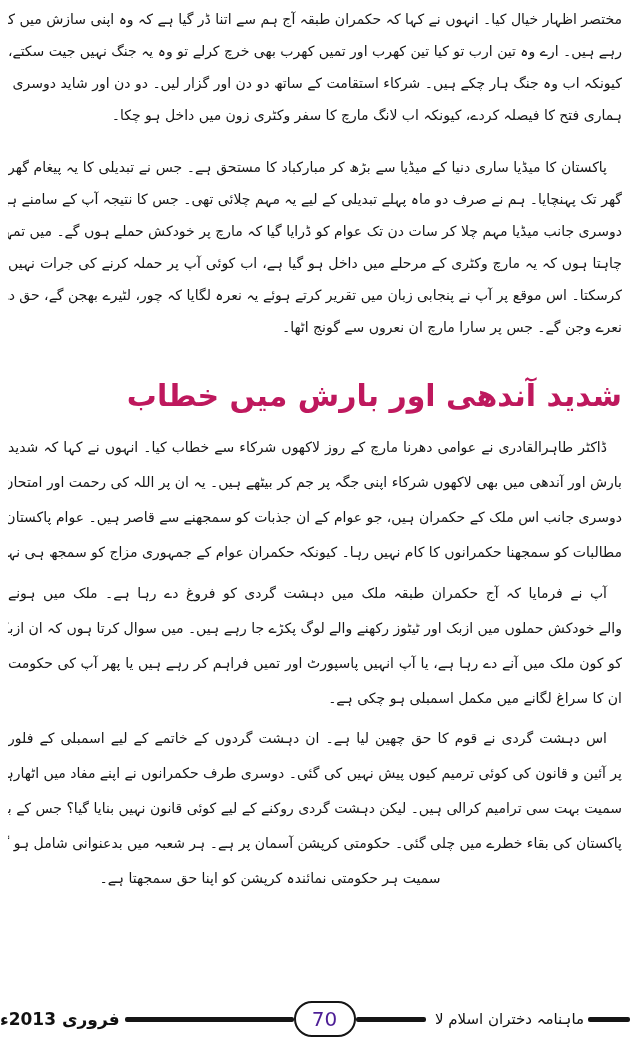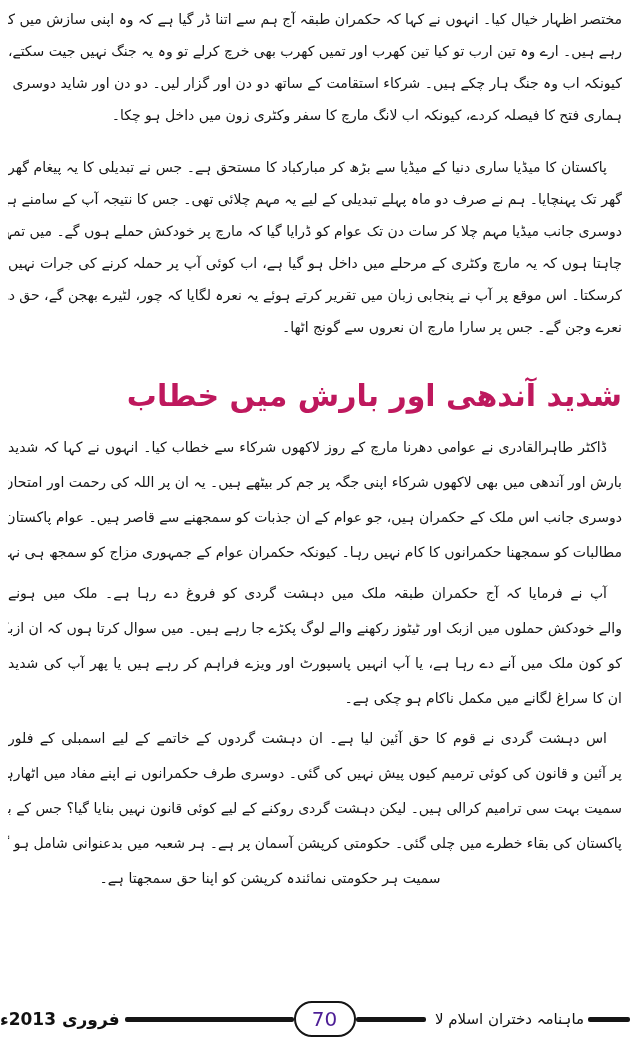--- a/index.html
+++ b/index.html
@@ -106,26 +106,26 @@
   <div class="para p-b m2">
     <div class="line indent">ڈاکٹر طاہرالقادری نے عوامی دھرنا مارچ کے روز لاکھوں شرکاء سے خطاب کیا۔ انہوں نے کہا کہ شدید</div>
     <div class="line">بارش اور آندھی میں بھی لاکھوں شرکاء اپنی جگہ پر جم کر بیٹھے ہیں۔ یہ ان پر اللہ کی رحمت اور امتحان ہے، لیکن</div>
     <div class="line">دوسری جانب اس ملک کے حکمران ہیں، جو عوام کے ان جذبات کو سمجھنے سے قاصر ہیں۔ عوام پاکستان کے</div>
     <div class="line">مطالبات کو سمجھنا حکمرانوں کا کام نہیں رہا۔ کیونکہ حکمران عوام کے جمہوری مزاج کو سمجھ ہی نہیں سکتے۔ اس لیے وہ</div>
   </div>
 
   <div class="para p-b m3">
     <div class="line indent">آپ نے فرمایا کہ آج حکمران طبقہ ملک میں دہشت گردی کو فروغ دے رہا ہے۔ ملک میں ہونے</div>
     <div class="line">والے خودکش حملوں میں ازبک اور ٹیٹوز رکھنے والے لوگ پکڑے جا رہے ہیں۔ میں سوال کرتا ہوں کہ ان ازبکوں</div>
-    <div class="line">کو کون ملک میں آنے دے رہا ہے، یا آپ انہیں پاسپورٹ اور ویزے فراہم کر رہے ہیں یا پھر آپ کی شدید</div>
-    <div class="line last">ان کا سراغ لگانے میں مکمل ناکام ہو چکی ہے۔</div>
+    <div class="line">کو کون ملک میں آنے دے رہا ہے، یا آپ انہیں پاسپورٹ اور تمیں فراہم کر رہے ہیں یا پھر آپ کی حکومت</div>
+    <div class="line last">ان کا سراغ لگانے میں مکمل اسمبلی ہو چکی ہے۔</div>
   </div>
 
   <div class="para p-b m4">
-    <div class="line indent">اس دہشت گردی نے قوم کا حق آئین لیا ہے۔ ان دہشت گردوں کے خاتمے کے لیے اسمبلی کے فلور</div>
+    <div class="line indent">اس دہشت گردی نے قوم کا حق چھین لیا ہے۔ ان دہشت گردوں کے خاتمے کے لیے اسمبلی کے فلور</div>
     <div class="line">پر آئین و قانون کی کوئی ترمیم کیوں پیش نہیں کی گئی۔ دوسری طرف حکمرانوں نے اپنے مفاد میں اٹھارہویں ترمیم</div>
     <div class="line">سمیت بہت سی ترامیم کرالی ہیں۔ لیکن دہشت گردی روکنے کے لیے کوئی قانون نہیں بنایا گیا؟ جس کے بعد</div>
     <div class="line">پاکستان کی بقاء خطرے میں چلی گئی۔ حکومتی کرپشن آسمان پر ہے۔ ہر شعبہ میں بدعنوانی شامل ہو گئی ہے۔ وزراء</div>
     <div class="line center-last">سمیت ہر حکومتی نمائندہ کرپشن کو اپنا حق سمجھتا ہے۔</div>
   </div>
 
   <div class="footer">
     <div class="footer-date">فروری 2013ء</div>
     <div class="rule grow-l"></div>
     <div class="page-badge">

